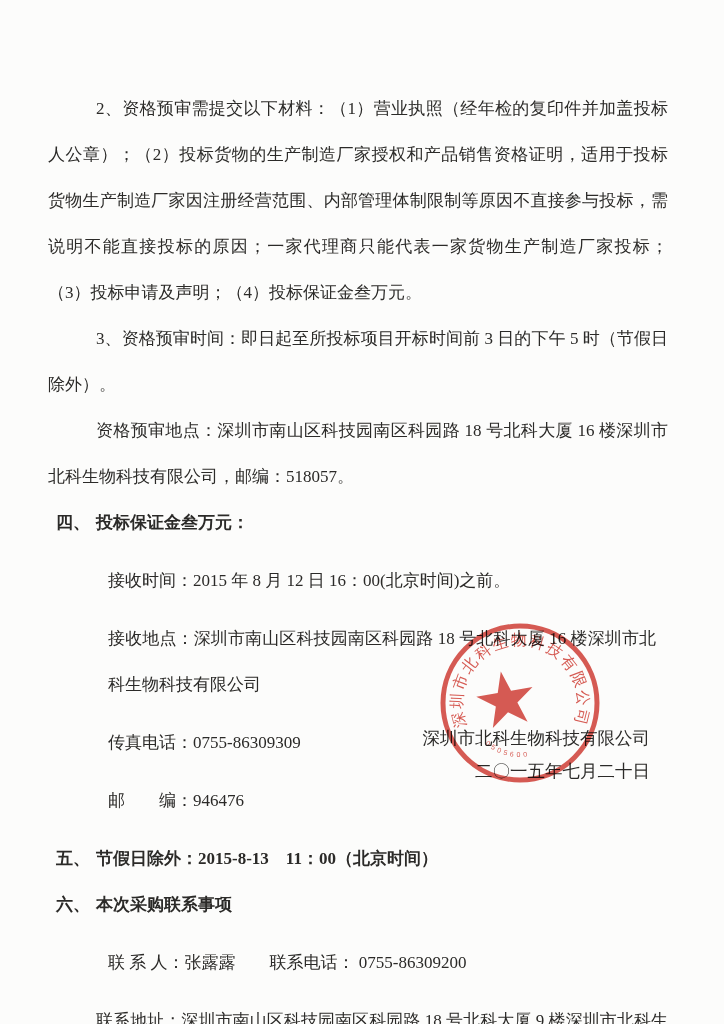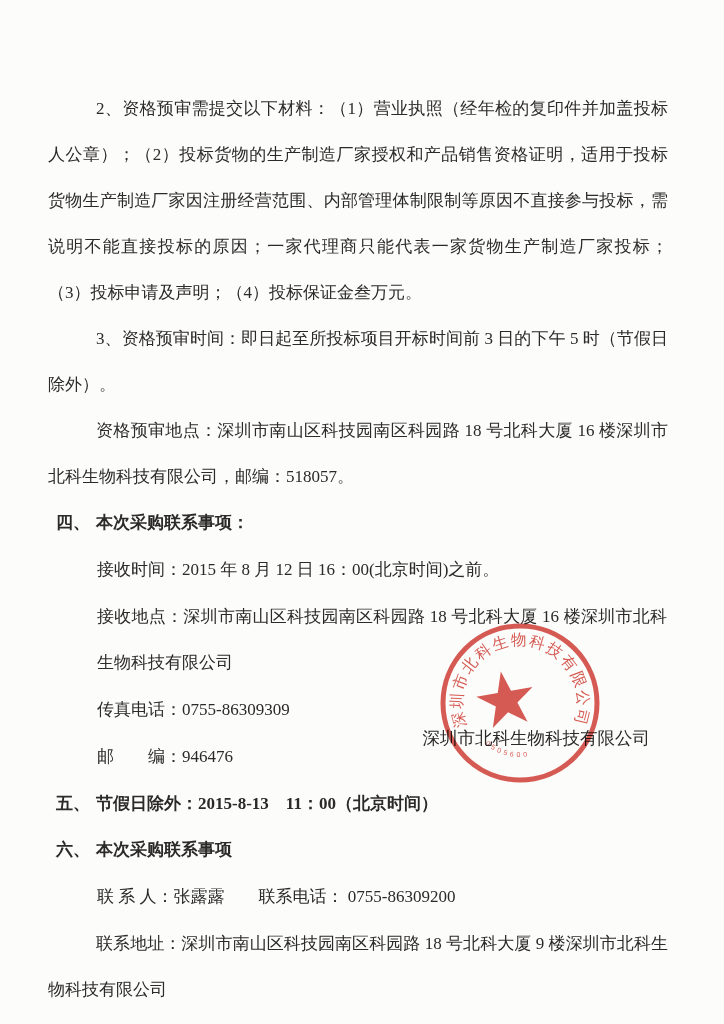--- a/index.html
+++ b/index.html
@@ -12,21 +12,21 @@
     color:#2b2a28;
   }
   .content{
     position:absolute;
     left:48px;right:56px;top:86px;
     font-size:17px;
     line-height:46px;
     text-align:justify;
   }
   .para{ text-indent:48px; margin:0; }
-  .sub{ padding-left:48px; margin:1px; }
+  .sub{ padding-left:48px; margin:12px; }
   .heading{ margin:0; font-family:"Liberation Sans","DejaVu Sans",sans-serif; font-weight:bold; padding-left:8px; }
   .heading .num{ display:inline-block; width:40px; }
   .heading .plain{ font-family:"Liberation Serif","DejaVu Serif",serif; font-weight:bold; }
   .sig{
     position:absolute;
     right:74px;top:722px;
     text-align:right;
     font-size:17.5px;
     line-height:33px;
   }
@@ -43,37 +43,38 @@
 </head>
 <body>
 
 <div class="page">
 
   <div class="content">
     <p class="para">2、资格预审需提交以下材料：（1）营业执照（经年检的复印件并加盖投标人公章）；（2）投标货物的生产制造厂家授权和产品销售资格证明，适用于投标货物生产制造厂家因注册经营范围、内部管理体制限制等原因不直接参与投标，需说明不能直接投标的原因；一家代理商只能代表一家货物生产制造厂家投标；（3）投标申请及声明；（4）投标保证金叁万元。</p>
     <p class="para">3、资格预审时间：即日起至所投标项目开标时间前 3 日的下午 5 时（节假日除外）。</p>
     <p class="para">资格预审地点：深圳市南山区科技园南区科园路 18 号北科大厦 16 楼深圳市北科生物科技有限公司，邮编：518057。</p>
 
-    <p class="heading"><span class="num">四、</span><span>本次采购联系事项：</span></p>
+    <p class="heading"><span class="num">四、</span><span>投标保证金叁万元：</span></p>
 
     <p class="sub">接收时间：2015 年 8 月 12 日 16：00(北京时间)之前。</p>
     <p class="sub">接收地点：深圳市南山区科技园南区科园路 18 号北科大厦 16 楼深圳市北科生物科技有限公司</p>
     <p class="sub">传真电话：0755-86309309</p>
     <p class="sub">邮　　编：946476</p>
 
     <p class="heading"><span class="num">五、</span><span>节假日除外：</span><span class="plain">2015-8-13　11：00（北京时间）</span></p>
 
     <p class="heading"><span class="num">六、</span><span>本次采购联系事项</span></p>
 
     <p class="sub">联 系 人：张露露　　联系电话： 0755-86309200</p>
     <p class="para">联系地址：深圳市南山区科技园南区科园路 18 号北科大厦 9 楼深圳市北科生物科技有限公司</p>
   </div>
 
   <div class="sig">
     <div>深圳市北科生物科技有限公司</div>
+    <div>二〇一五年七月二十日</div>
   </div>
 
   <svg class="seal" viewBox="-100 -100 200 200" xmlns="http://www.w3.org/2000/svg" aria-hidden="true">
     <defs>
       <path id="arcTop" d="M -52.6 24.5 A 58 58 0 1 1 52.6 24.5" fill="none"></path>
       <path id="arcBottom" d="M -42 34 A 54 54 0 0 0 42 34" fill="none"></path>
     </defs>
     <circle r="77" fill="none" stroke="#d0372e" stroke-width="5"></circle>
     <text fill="#d0372e" font-size="15.5" letter-spacing="2"><textPath href="#arcTop" startOffset="2">深圳市北科生物科技有限公司</textPath></text>
     <text fill="#d0372e" font-size="7" letter-spacing="3"><textPath href="#arcBottom" startOffset="10">0505600</textPath></text>

